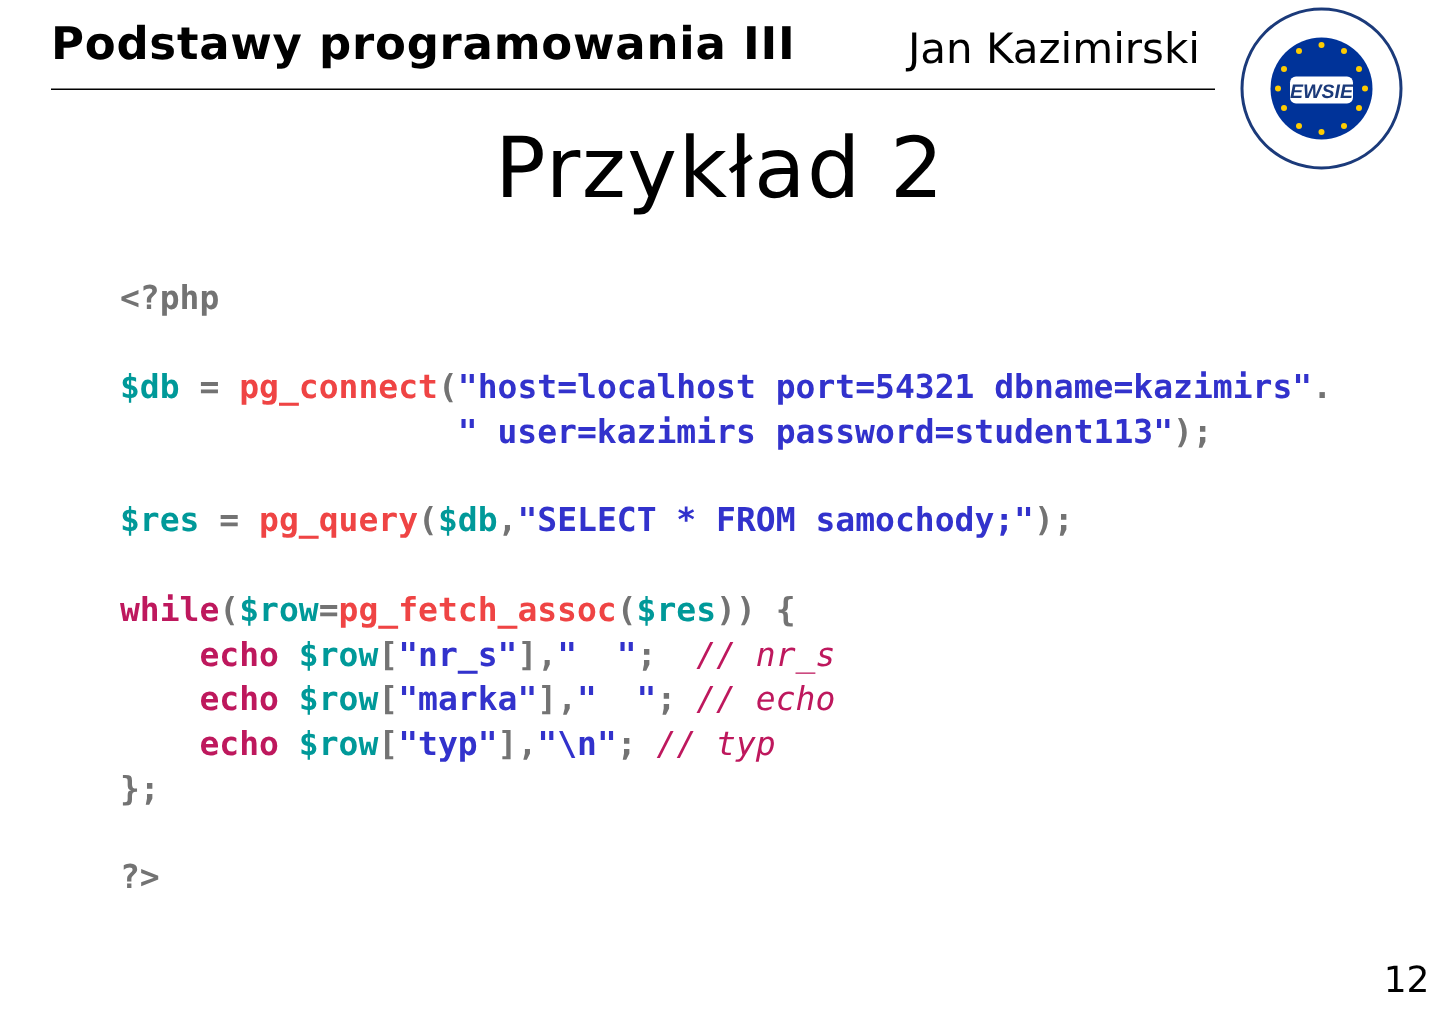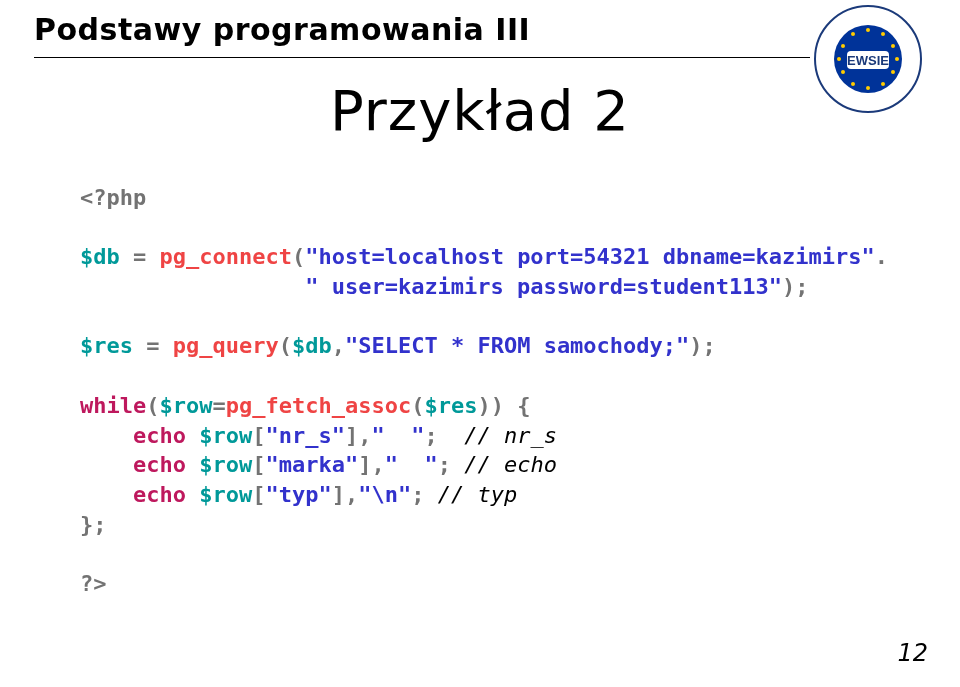--- a/index.html
+++ b/index.html
@@ -36,21 +36,22 @@
     margin-right: 110px;
   }
   .hr {
     height: 1px;
     background: #000;
     margin: 10px 150px 0 34px;
   }
   .logo {
     position: absolute;
     top: 4px;
-    right: 37px;
+    right: 24px;
+    font-style: italic;
   }
   .slide-title {
     text-align: center;
     font-size: 56px;
     font-weight: 400;
     margin-top: 20px;
     letter-spacing: 1px;
   }
   .slide-title .front {
     color: #000;
@@ -61,38 +62,38 @@
     font-size: 22px;
     font-weight: 700;
     line-height: 1.35;
     white-space: pre;
   }
   .code-area .c-black { color: #737373; }
   .code-area .c-red   { color: #ef4444; }
   .code-area .c-blue  { color: #3232cc; }
   .code-area .c-green { color: #be185d; }
   .code-area .c-teal  { color: #009999; }
-  .code-area .c-grey  { color: #000000; font-style: italic; font-weight: 400;}
+  .code-area .c-grey  { color: #be185d; font-style: italic; font-weight: 400;}
   .page-num {
     position: absolute;
-    right: 32px;
+    right: 7px;
     bottom: 20px;
     font-size: 24px;
-    font-style: italic;
   }
   
   .logo svg { display:block; }
 </style>
 </head>
 <body>
 
 <div class="slide">
 
   <div class="header-row">
     <div class="course-title">Podstawy programowania III</div>
+    <div class="author">Jan Kazimirski</div>
   </div>
   <div class="hr"></div>
 
   <div class="logo">
     <svg width="110" height="110" viewBox="0 0 110 110">
       <circle cx="55" cy="55" r="53" fill="#fff" stroke="#1b3a7a" stroke-width="2"></circle>
       <circle cx="55" cy="55" r="34" fill="#003399"></circle>
       <g fill="#ffcc00">
         <circle cx="55" cy="26" r="2"></circle>
           <circle cx="70" cy="30" r="2"></circle>

